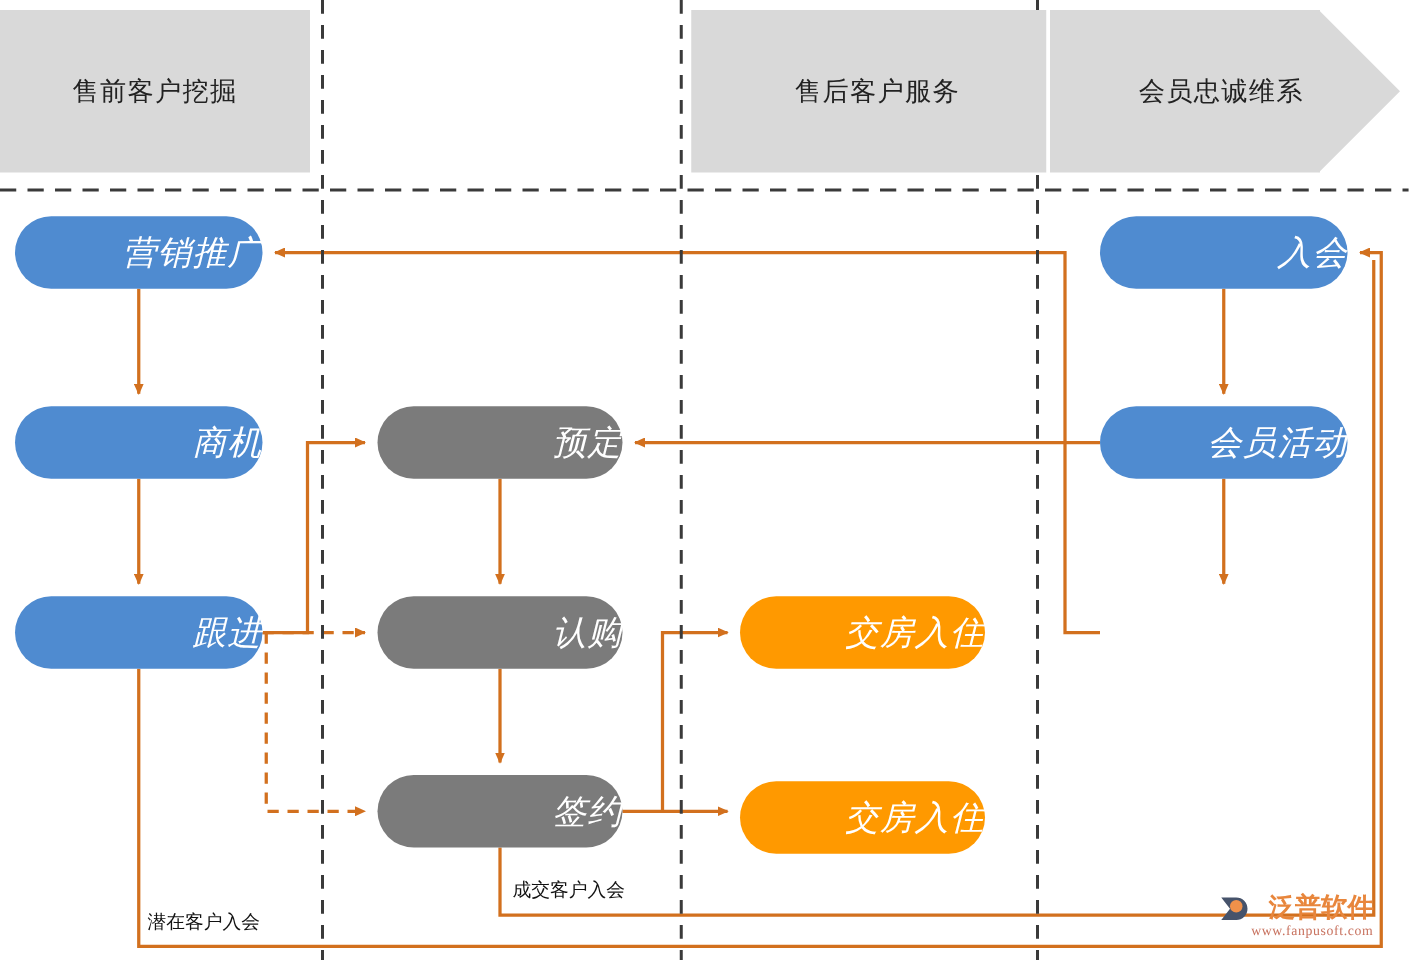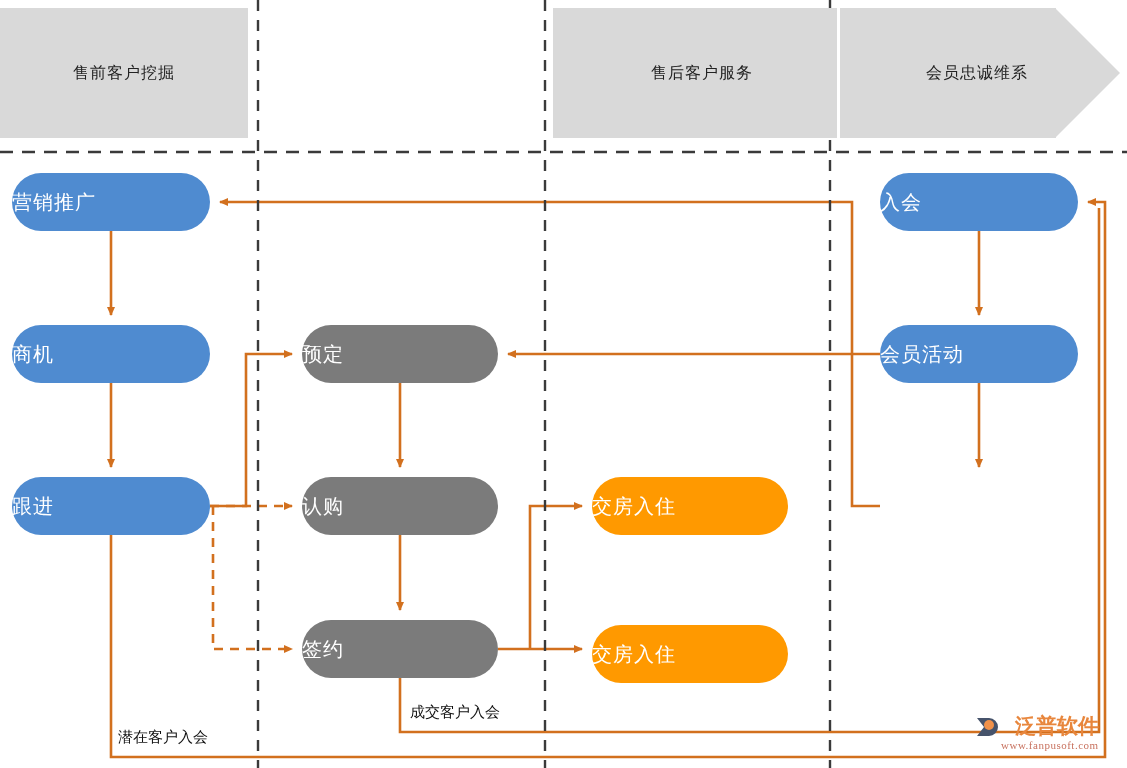--- a/index.html
+++ b/index.html
@@ -1,21 +1,21 @@
 <!DOCTYPE html>
 <html><head>
 <meta charset="utf-8">
 <style>
   html,body{margin:0;padding:0;background:#ffffff;}
   body{width:1127px;height:768px;font-family:"Liberation Sans","DejaVu Sans",sans-serif;overflow:hidden;}
   #stage{position:relative;width:1127px;height:768px;background:#fff;}
   #svg{position:absolute;left:0;top:0;width:1127px;height:768px;}
   .band{position:absolute;background:#d9d9d9;display:flex;align-items:center;justify-content:center;}
-  .band span{font-size:16px;color:#222;letter-spacing:1px;}
-  .node{position:absolute;display:flex;align-items:center;justify-content:flex-start;border-radius:30px;color:#fff;font-size:20px;letter-spacing:1px;}
+  .band span{font-size:21px;color:#222;letter-spacing:1px;}
+  .node{position:absolute;display:flex;align-items:center;justify-content:flex-end;border-radius:30px;color:#fff;font-size:27px;letter-spacing:1px;font-style:italic;}
   .node.blue{background:#4f8bd0;}
   .node.gray{background:#7b7b7b;}
   .node.orange{background:#ff9900;}
   .edge-label{position:absolute;font-size:15px;color:#111;font-family:"Liberation Serif","DejaVu Serif",serif;white-space:nowrap;text-align:center;}
   .logo{position:absolute;display:flex;flex-direction:column;align-items:flex-start;}
   .logo-row{display:flex;align-items:center;gap:15px;}
   .logo-mark{width:25px;height:25px;position:relative;}
   .logo-text{font-size:21px;font-weight:bold;color:#e8863c;letter-spacing:0px;font-family:"DejaVu Sans",sans-serif;}
   .logo-url{font-size:11px;color:#c8725f;font-family:"Liberation Serif",serif;letter-spacing:0.5px;margin-left:26px;margin-top:-1px;}
 </style>

